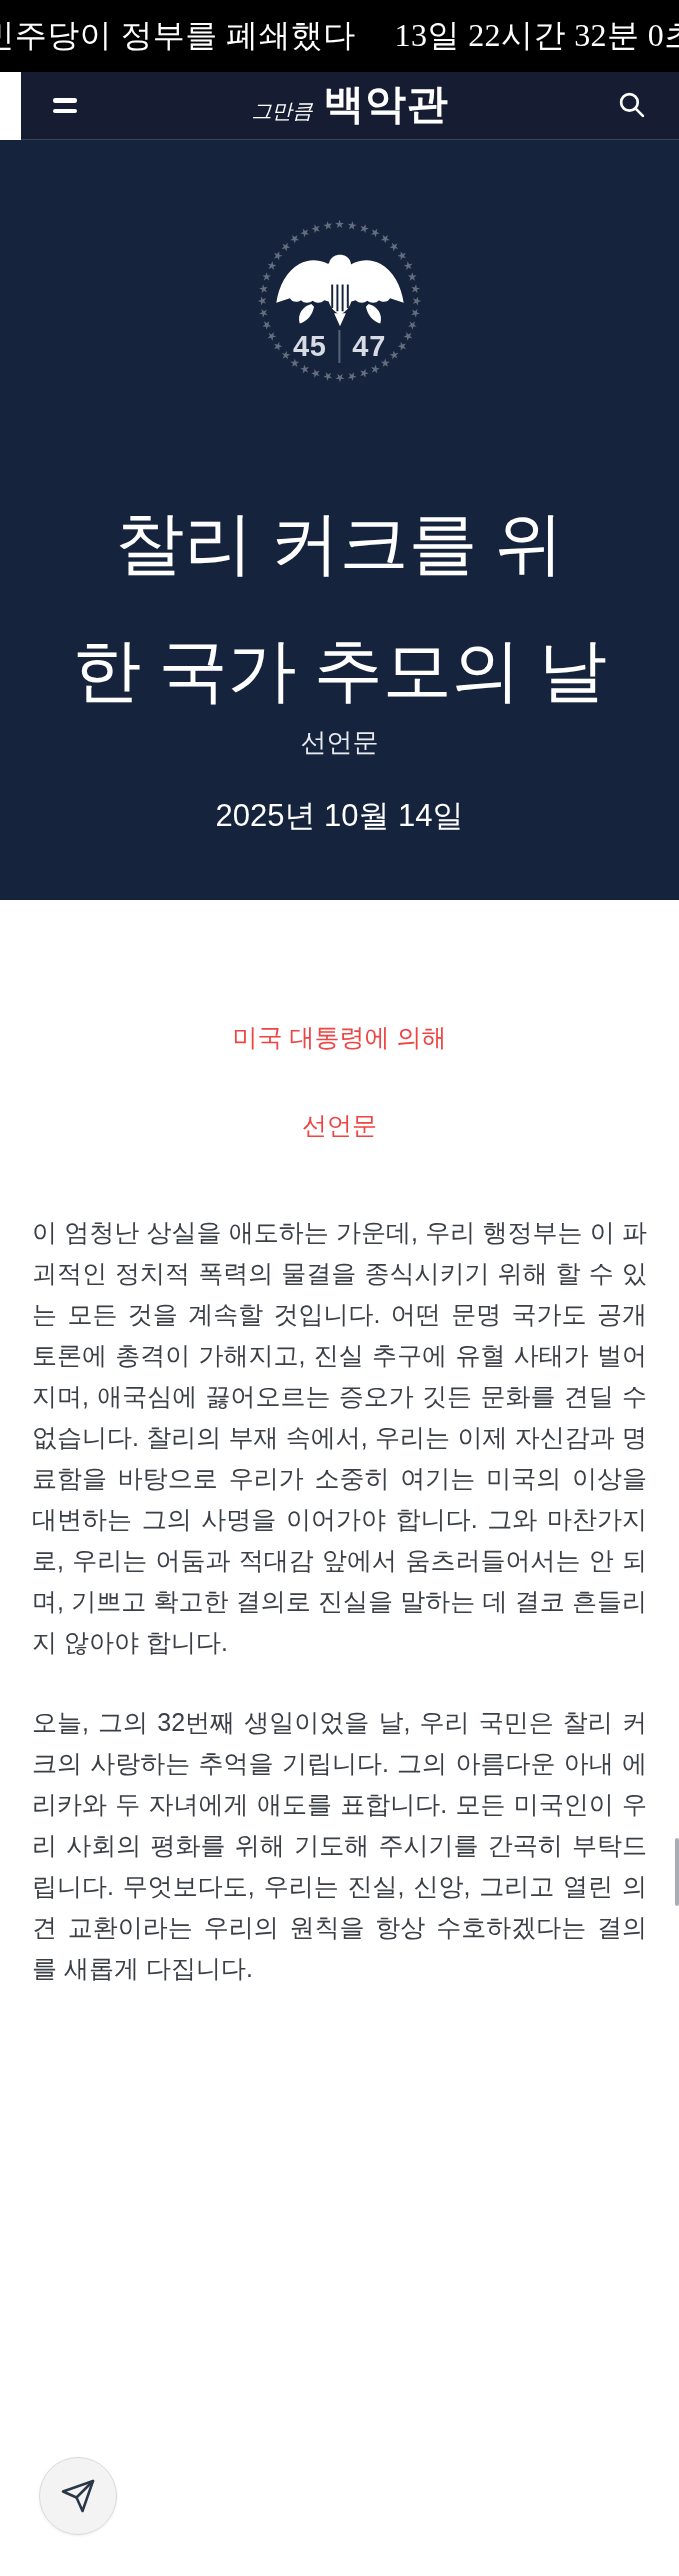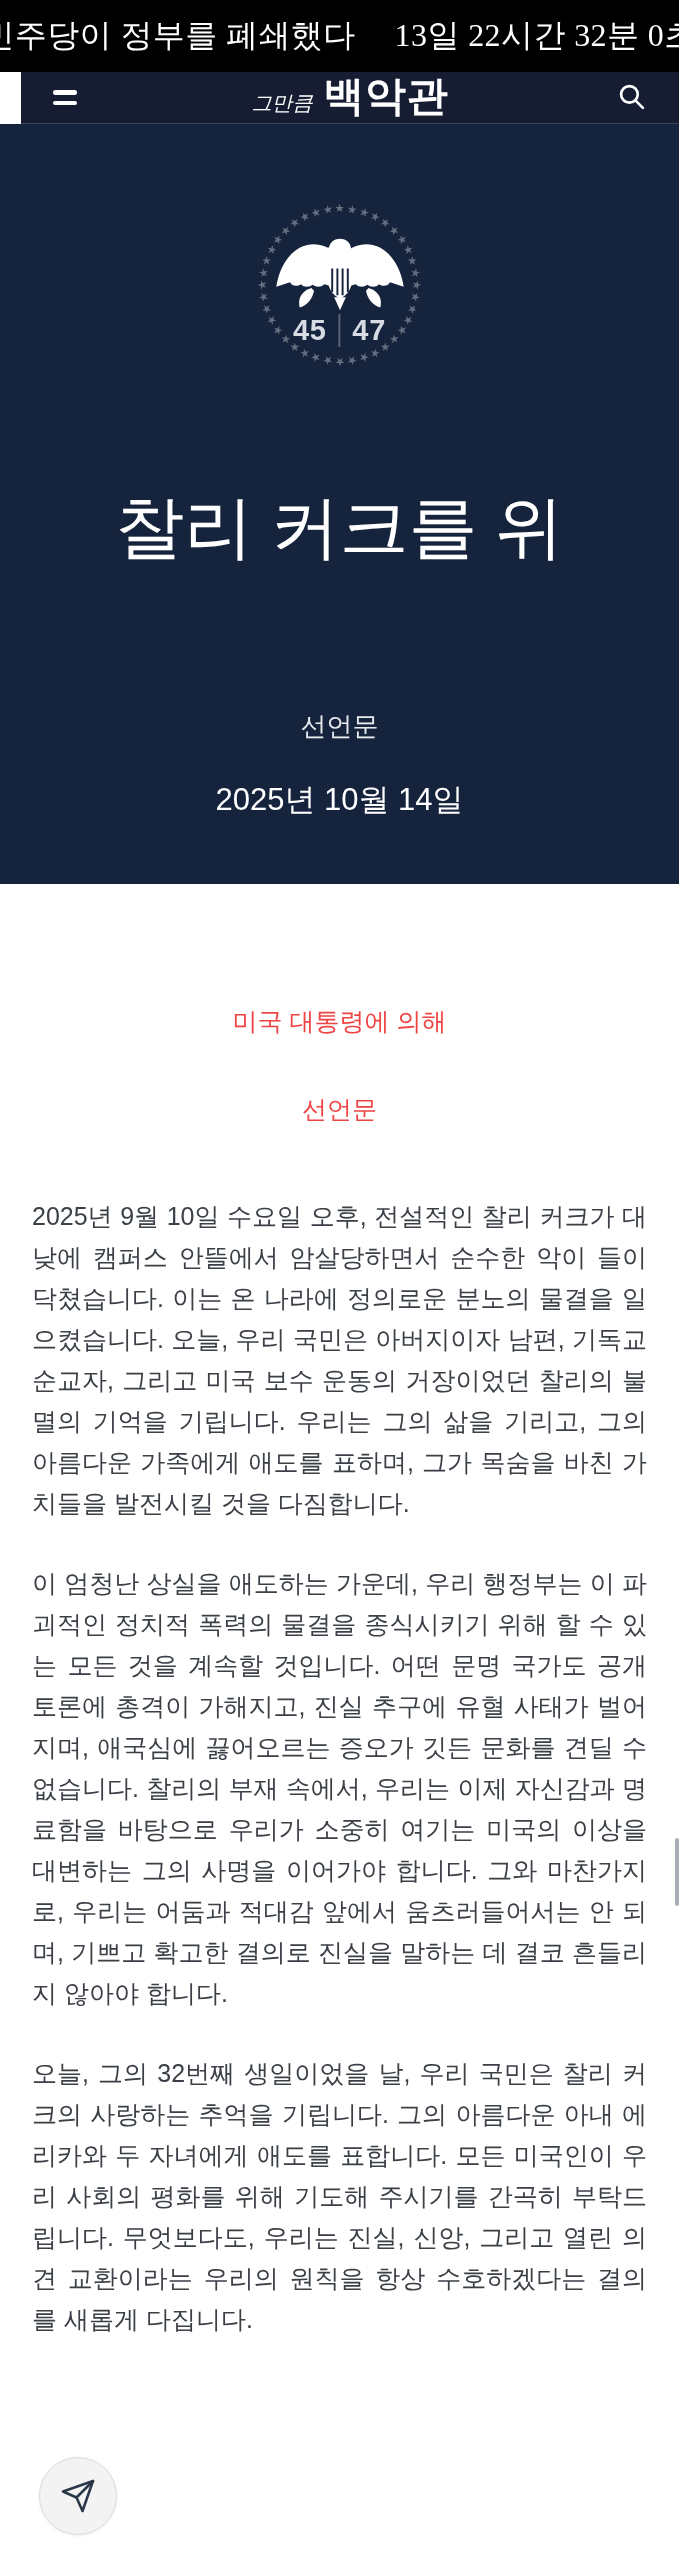--- a/index.html
+++ b/index.html
@@ -14,21 +14,21 @@
   .banner {
     height:72px; background:#000;
     display:flex; align-items:center; justify-content:center; gap:39px;
     font-family:"Liberation Serif", serif;
     color:#fff; font-size:32px; font-weight:500; letter-spacing:0.4px;
     white-space:nowrap;
   }
 
   
   .header {
-    height:52px; background:#161d33; border-bottom:1.5px solid #3a4254;
+    height:68px; background:#161d33; border-bottom:1.5px solid #3a4254;
     display:flex; align-items:center; justify-content:space-between;
     padding:0 30px; position:relative;margin-left:21px;
   }
   .hamburger { background:none; border:none; cursor:pointer; display:flex; flex-direction:column; gap:6px; padding:4.5px 1.5px; }
   .hamburger .bar { width:24px; height:4.5px; background:#fff; border-radius:2.3px; }
   .brand {
     position:absolute; left:50%; top:50%; transform:translate(-50%,-52%);
     display:flex; align-items:baseline; gap:10.6px; color:#fff;
     font-family:"Liberation Serif", serif; white-space:nowrap;
   }
@@ -189,31 +189,31 @@
       <div class="seal-terms">
         <span>45</span>
         <span class="divider"></span>
         <span>47</span>
       </div>
     </div>
 
 
     <h1 class="hero-title">
       <div>찰리 커크를 위</div>
+      <div>한 국가 추모의 날</div>
     </h1>
 
     <div class="hero-doctype">선언문</div>
     <div class="hero-date">2025년 10월 14일</div>
   </div>
 
   <div class="article">
     <p class="center byline">미국 대통령에 의해</p>
     <p class="center doc-type">선언문</p>
     <div>
-        <p class="para">2025년 9월 10일 수요일 오후, 전설적인 찰리 커크가 대낮에 캠퍼스 안뜰에서 암살당하면서 순수한 악이 들이닥쳤습니다. 이는 온 나라에 정의로운 분노의 물결을 일으켰습니다. 오늘, 우리 국민은 아버지이자 남편, 기독교 순교자, 그리고 미국 보수 운동의 거장이었던 찰리의 불멸의 기억을 기립니다. 우리는 그의 삶을 기리고, 그의 아름다운 가족에게 애도를 표하며, 그가 목숨을 바친 가치들을 발전시킬 것을 다짐합니다.</p>
         <p class="para">이 엄청난 상실을 애도하는 가운데, 우리 행정부는 이 파괴적인 정치적 폭력의 물결을 종식시키기 위해 할 수 있는 모든 것을 계속할 것입니다. 어떤 문명 국가도 공개 토론에 총격이 가해지고, 진실 추구에 유혈 사태가 벌어지며, 애국심에 끓어오르는 증오가 깃든 문화를 견딜 수 없습니다. 찰리의 부재 속에서, 우리는 이제 자신감과 명료함을 바탕으로 우리가 소중히 여기는 미국의 이상을 대변하는 그의 사명을 이어가야 합니다. 그와 마찬가지로, 우리는 어둠과 적대감 앞에서 움츠러들어서는 안 되며, 기쁘고 확고한 결의로 진실을 말하는 데 결코 흔들리지 않아야 합니다.</p>
         <p class="para">오늘, 그의 32번째 생일이었을 날, 우리 국민은 찰리 커크의 사랑하는 추억을 기립니다. 그의 아름다운 아내 에리카와 두 자녀에게 애도를 표합니다. 모든 미국인이 우리 사회의 평화를 위해 기도해 주시기를 간곡히 부탁드립니다. 무엇보다도, 우리는 진실, 신앙, 그리고 열린 의견 교환이라는 우리의 원칙을 항상 수호하겠다는 결의를 새롭게 다집니다.</p>
       </div>
   </div>
 
   <button class="share-fab" aria-label="share">
     <svg width="36" height="36" viewBox="0 0 24 24" fill="none">
       <path d="M22 2 L11 13" stroke="#2a3748" stroke-width="1.7" stroke-linecap="round" stroke-linejoin="round"></path>
       <path d="M22 2 L15 22 L11 13 L2 9 Z" stroke="#2a3748" stroke-width="1.7" stroke-linecap="round" stroke-linejoin="round"></path>
     </svg>

